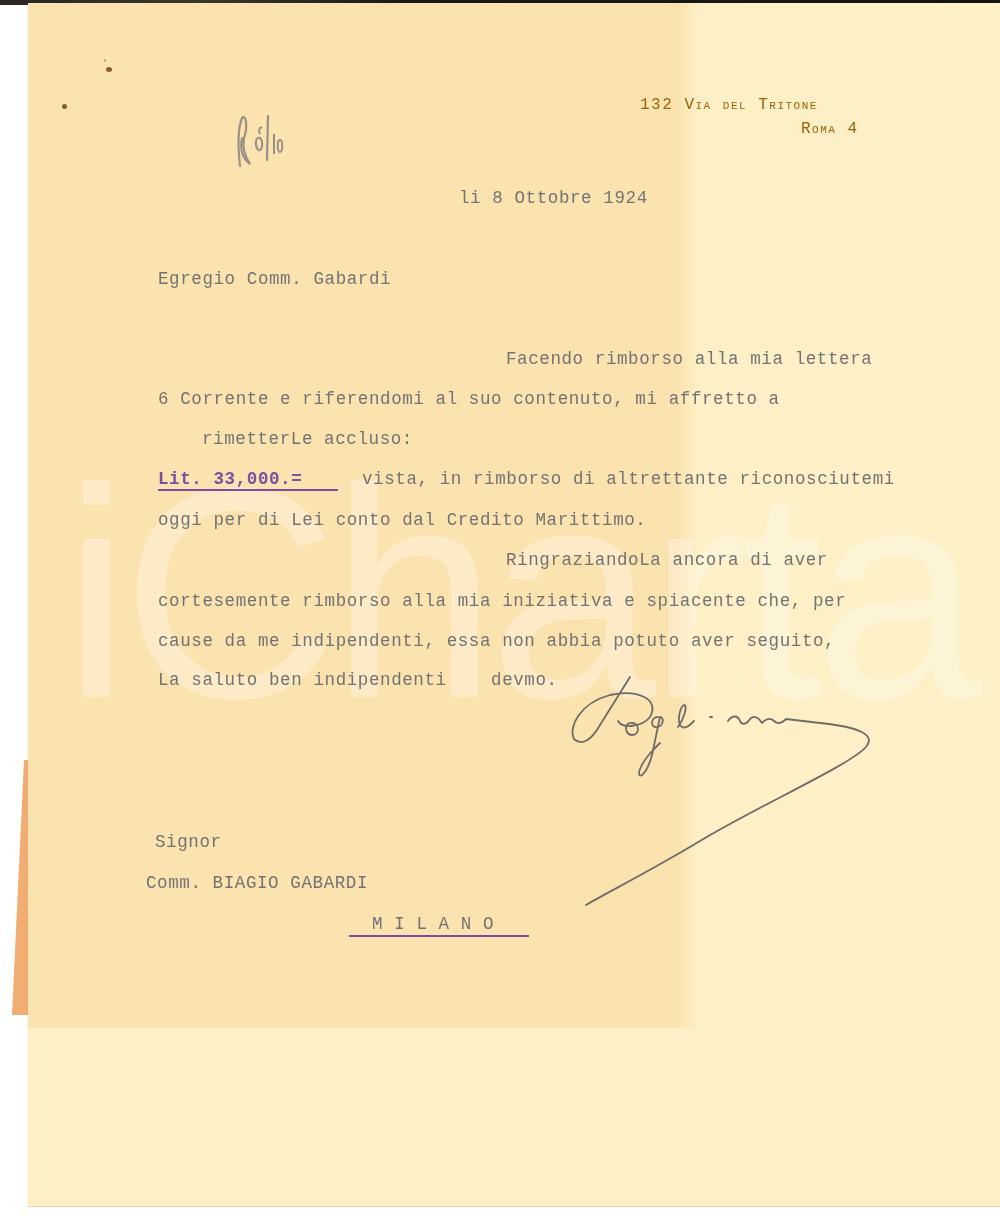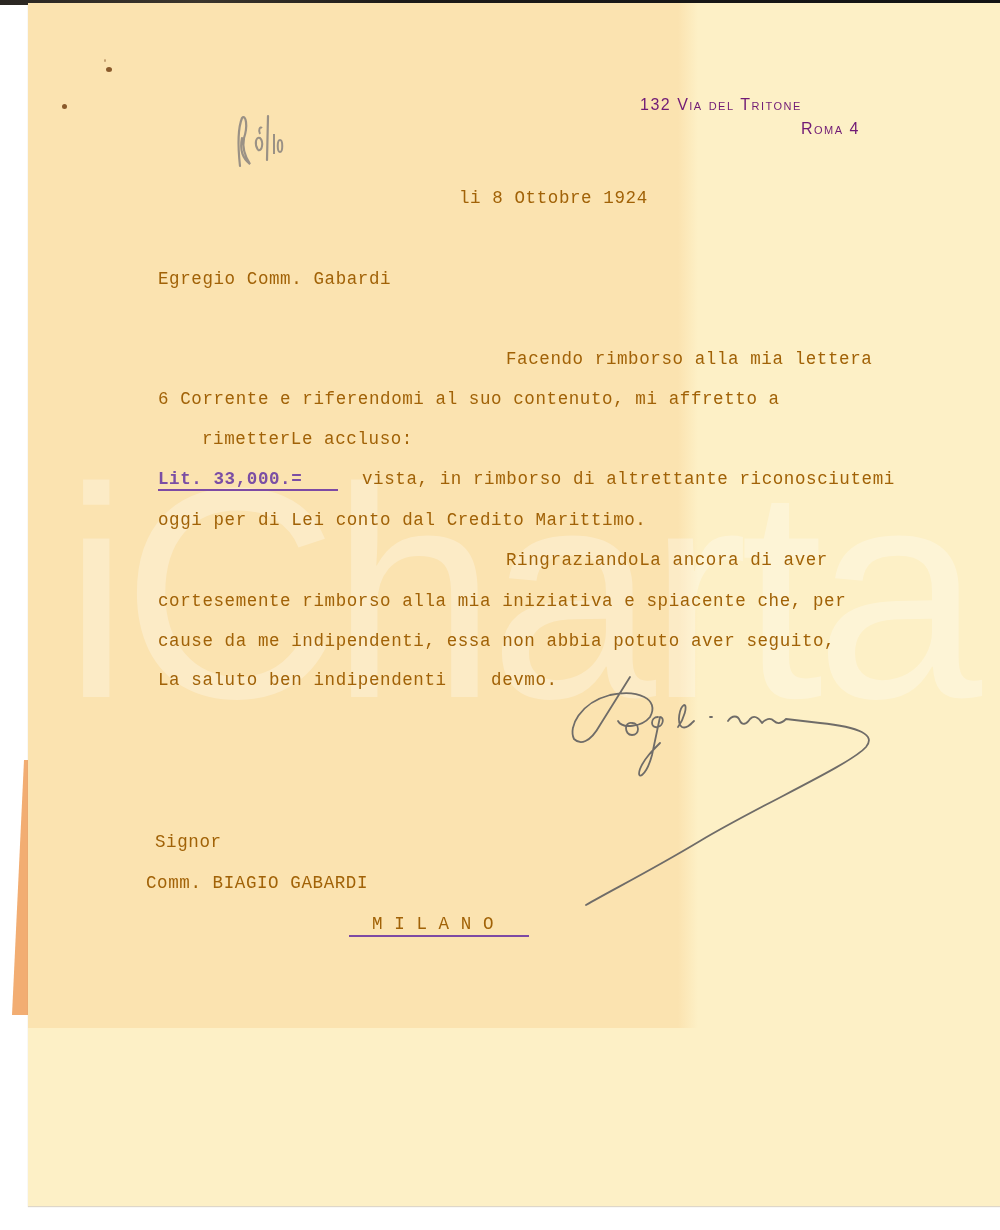--- a/index.html
+++ b/index.html
@@ -57,35 +57,35 @@
       font-family: "Liberation Sans", "DejaVu Sans", sans-serif;
       font-size: 300px;
       line-height: 300px;
       letter-spacing: -8px;
       color: rgba(255,255,255,0.28);
       white-space: nowrap;
       user-select: none;
     }
     .letterhead {
       position: absolute;
-      font-family: Liberation Sans, sans-serif;
-      color: #701a75;
+      font-family: Liberation Mono, monospace;
+      color: #a16207;
       letter-spacing: 1.5px;
       font-size: 16px;
       font-variant: small-caps;
       white-space: nowrap;
     }
     .pencil-note {
       position: absolute;
       left: 232px; top: 108px;
       width: 70px; height: 62px;
     }
     .typed {
       position: absolute;
-      color: #a16207;
+      color: #737373;
       font-size: 17.5px;
       letter-spacing: 0.6px;
       white-space: nowrap;
       line-height: 22px;
     }
     .typed.dark { color: #7b4ea4; font-weight: bold; }
     .underline-bar {
       position: absolute;
       height: 2px;
       background: #7d4aa4;

